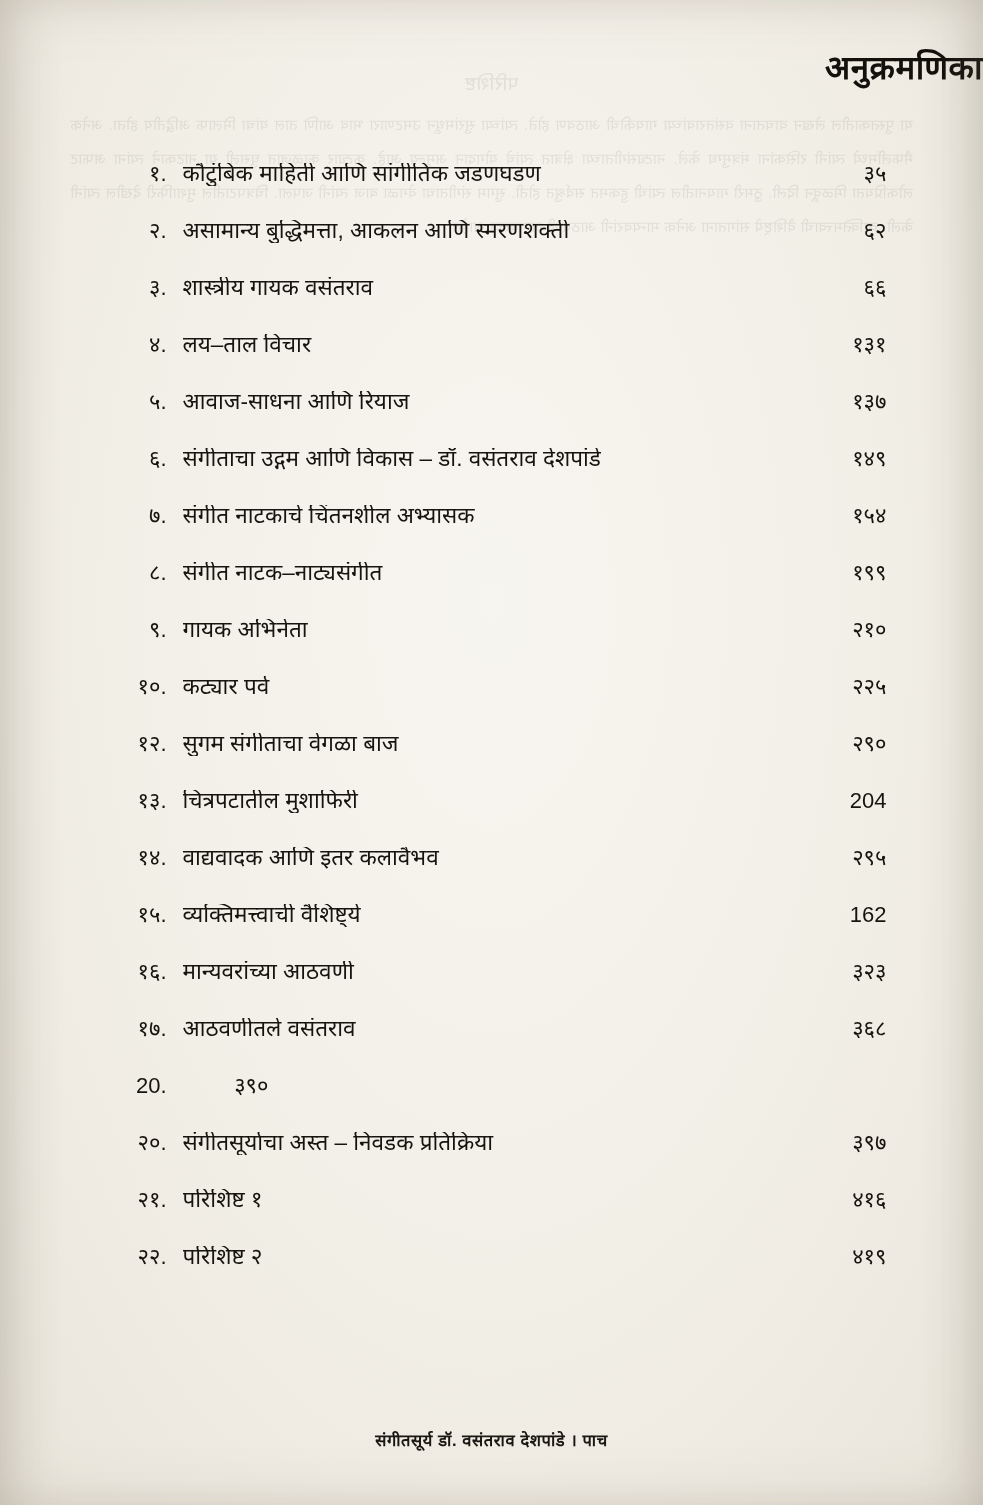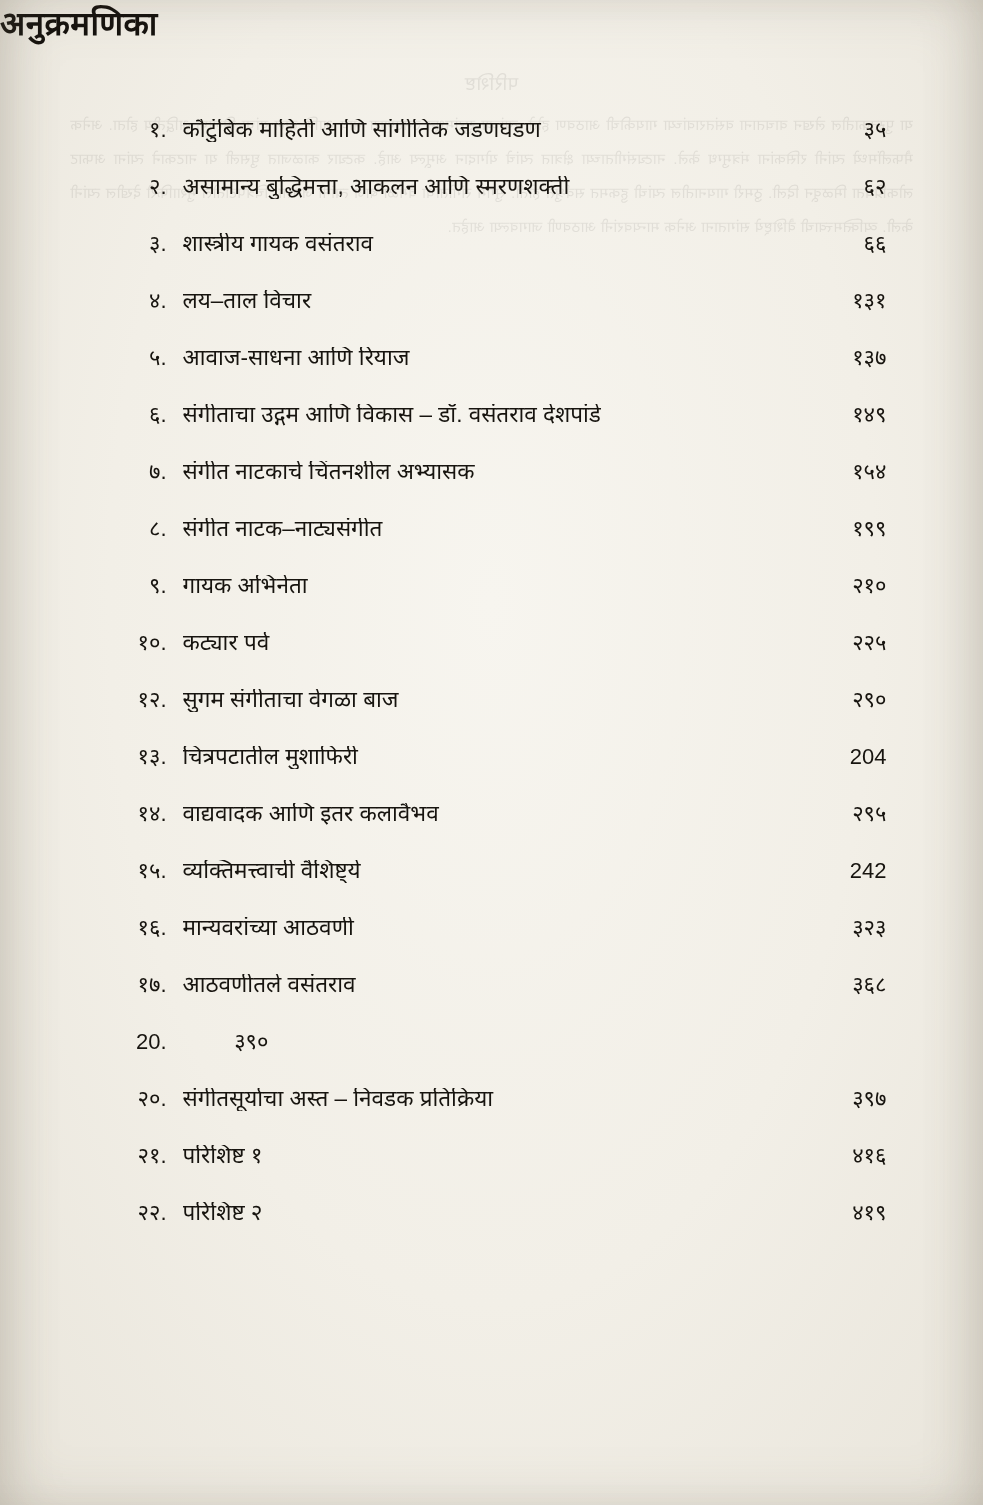--- a/index.html
+++ b/index.html
@@ -46,24 +46,25 @@
     line-height: 48px;
   }
 
   .content {
     position: relative;
     z-index: 2;
     padding: 0;
   }
 
   .doc-title {
-    text-align: left;
+    text-align: right;
     font-size: 33px;
     font-weight: bold;
     letter-spacing: 0.5px;
+    padding-top: 44px;
     color: #14110d;
   }
 
   .toc {
     margin: 74px auto 0 auto;
     width: 790px;
     padding-left: 8px;
     box-sizing: border-box;
   }
 
@@ -210,21 +211,21 @@
 
       <div class="toc-row">
         <span class="toc-num">१४.</span>
         <span class="toc-text">वाद्यवादक आणि इतर कलावैभव</span>
         <span class="toc-page">२९५</span>
       </div>
 
       <div class="toc-row">
         <span class="toc-num">१५.</span>
         <span class="toc-text">व्यक्तिमत्त्वाची वैशिष्ट्ये</span>
-        <span class="toc-page">242</span>
+        <span class="toc-page">162</span>
       </div>
 
       <div class="toc-row">
         <span class="toc-num">१६.</span>
         <span class="toc-text">मान्यवरांच्या आठवणी</span>
         <span class="toc-page">३२३</span>
       </div>
 
       <div class="toc-row">
         <span class="toc-num">१७.</span>
@@ -252,14 +253,15 @@
 
       <div class="toc-row">
         <span class="toc-num">२२.</span>
         <span class="toc-text">परिशिष्ट २</span>
         <span class="toc-page">४१९</span>
       </div>
 
     </div>
   </div>
 
+  <div class="footer">संगीतसूर्य डॉ. वसंतराव देशपांडे । पाच</div>
   <div class="edge"></div>
 </div>
 
 </body></html>

